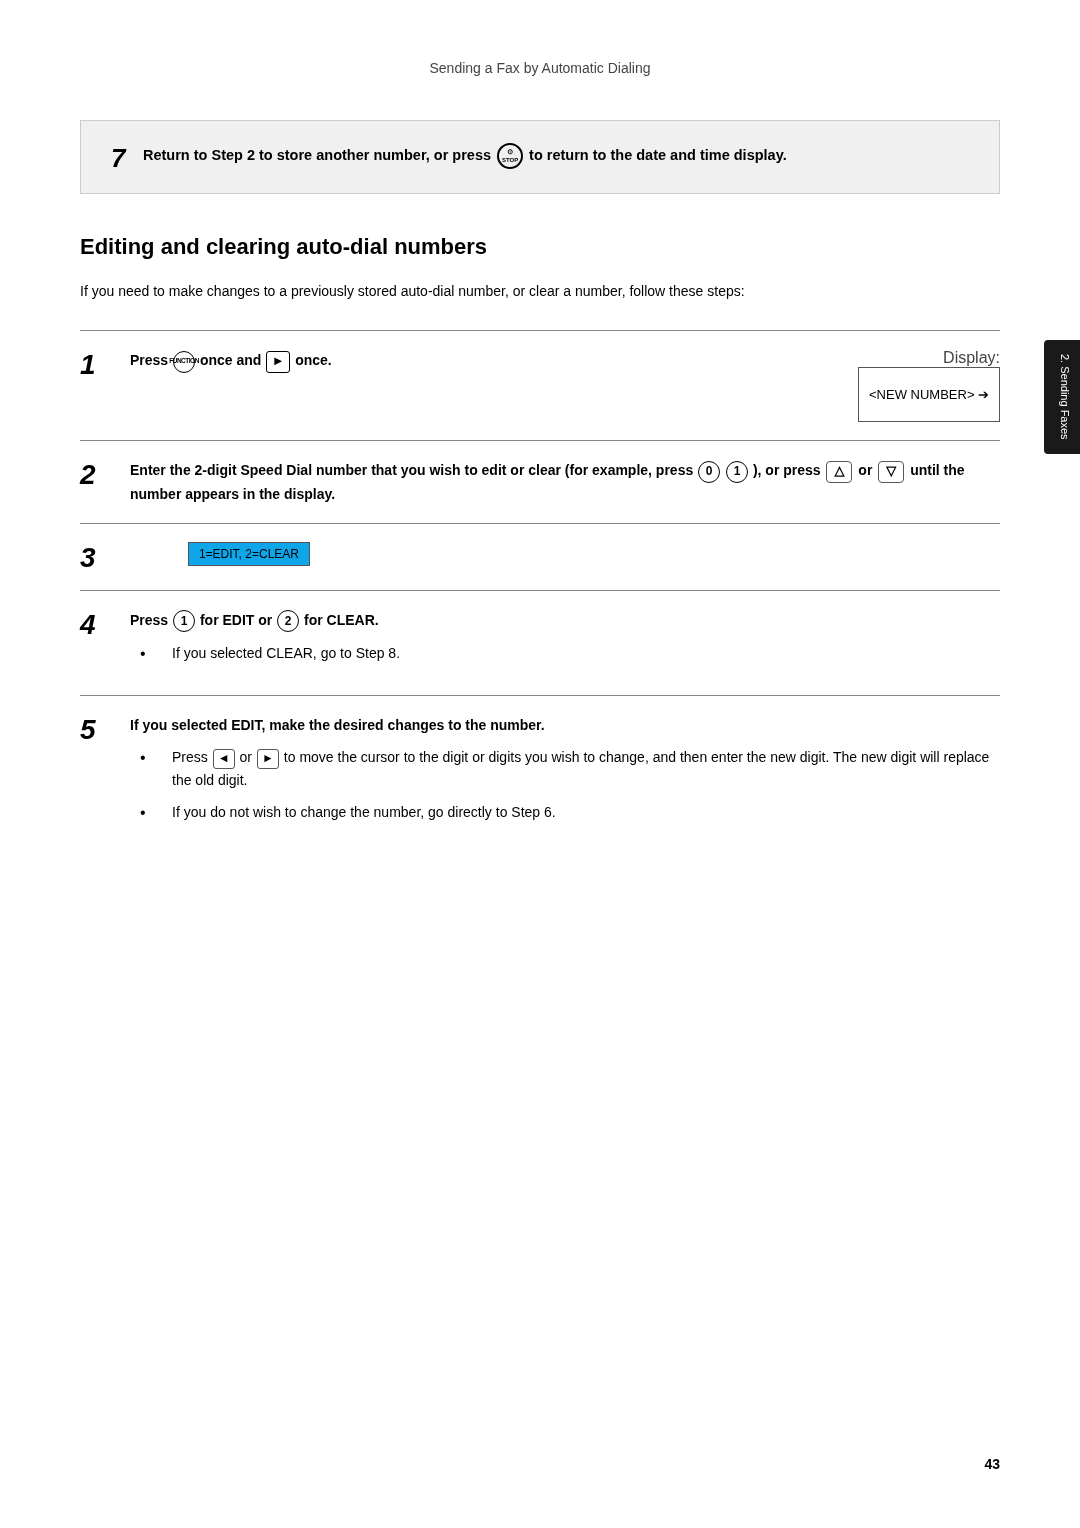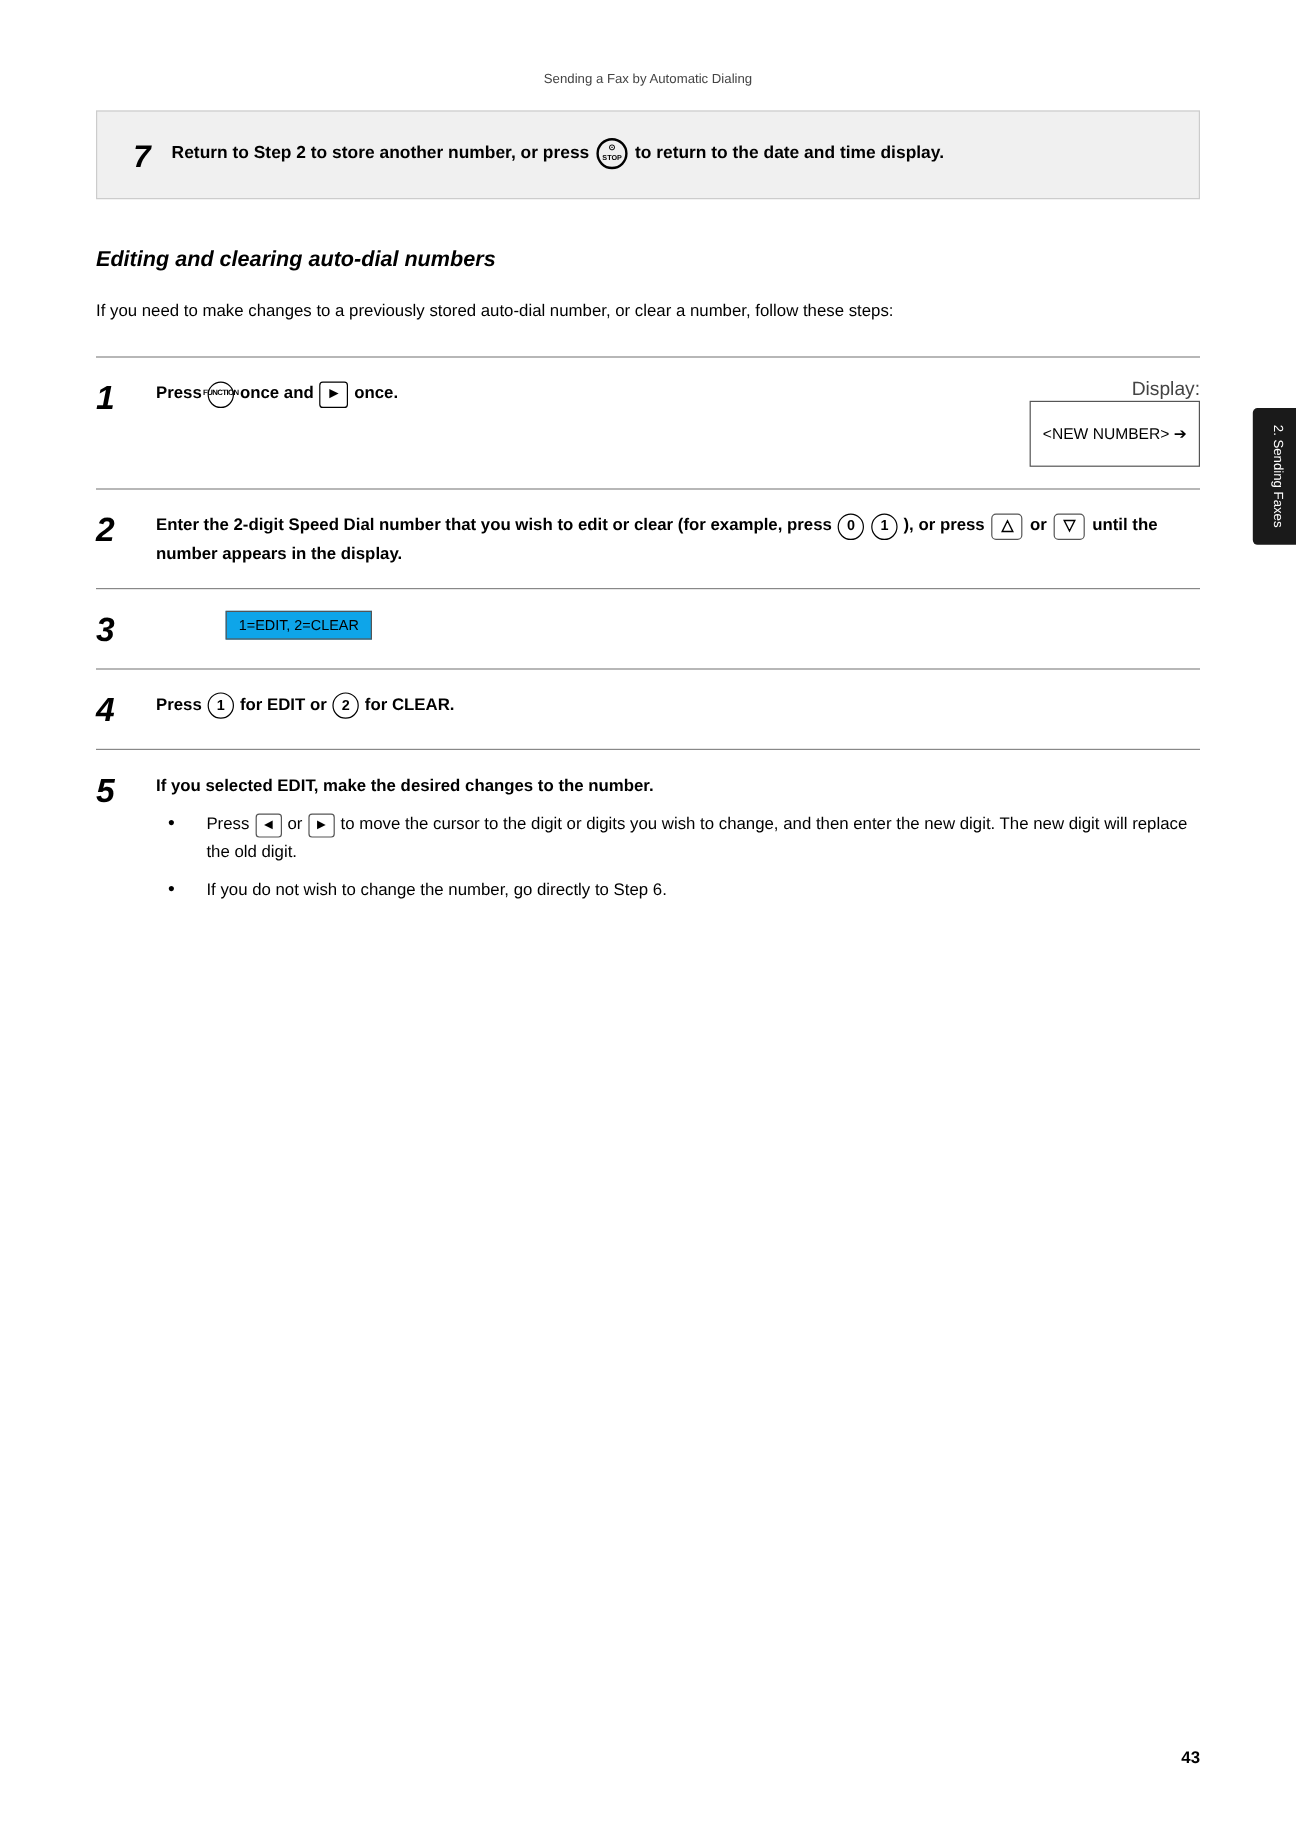--- a/index.html
+++ b/index.html
@@ -16,23 +16,23 @@
     .page-wrapper {
       width: 1080px;
       min-height: 1528px;
       padding: 60px 80px 80px 80px;
       position: relative;
     }
 
     
     .page-header {
       text-align: center;
-      font-size: 11px;
+      font-size: 14px;
       color: #444;
-      margin-bottom: 20px;
+      margin-bottom: 44px;
     }
 
     
     .side-tab {
       position: absolute;
       right: 0;
       top: 340px;
       width: 36px;
       background: #1a1a1a;
       color: #fff;
@@ -68,23 +68,22 @@
       font-size: 14.5px;
       line-height: 1.5;
     }
 
     .step7-content strong {
       font-weight: bold;
     }
 
     
     .section-heading {
-      font-size: 18px;
-      font-weight: bold;
-      font-style: italic;
+      font-size: 22px;
+      font-weight: bold;
       margin-bottom: 20px;
       color: #000;
     }
 
     .section-intro {
       font-size: 14px;
       line-height: 1.6;
       margin-bottom: 28px;
       color: #000;
     }
@@ -363,20 +362,26 @@
 
   <div class="step-row">
     <div class="step-num">4</div>
     <div class="step-content">
       <strong>Press 
         <span class="btn-circle">1</span>
         for EDIT or 
         <span class="btn-circle">2</span>
         for CLEAR.
       </strong>
+      <ul class="bullet-list">
+        <li>
+          <span></span>
+          <span>If you selected CLEAR, go to Step 8.</span>
+        </li>
+      </ul>
     </div>
   </div>
 
   <div class="step-row">
     <div class="step-num">5</div>
     <div class="step-content">
       <strong>If you selected EDIT, make the desired changes to the number.</strong>
       <ul class="bullet-list">
         <li>
           <span></span>

